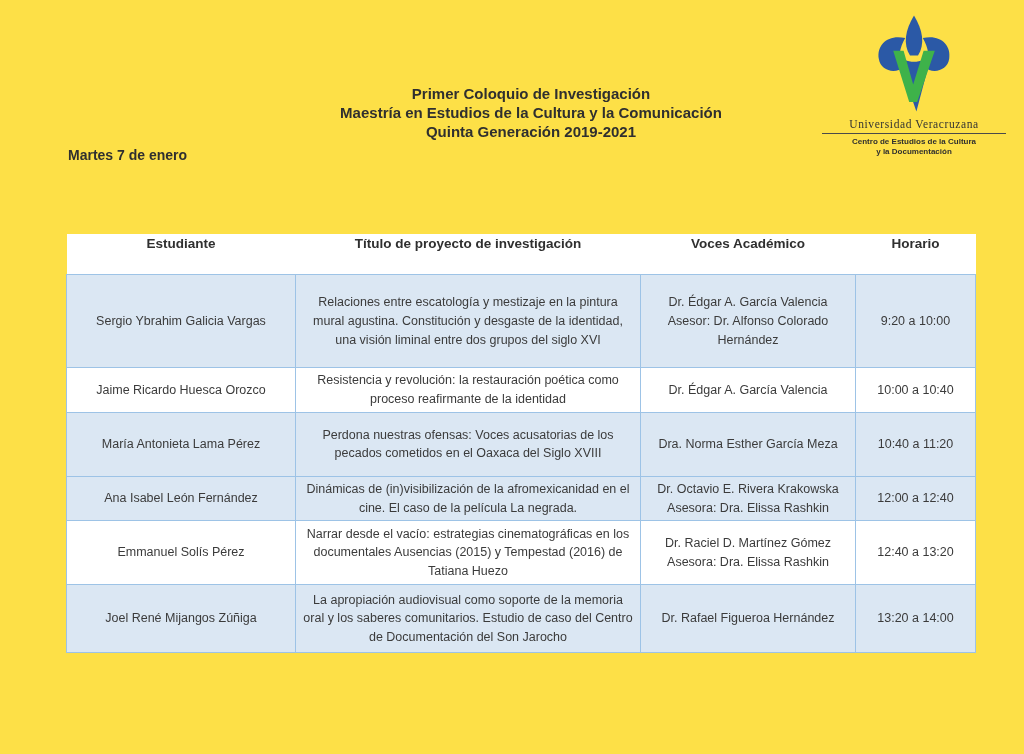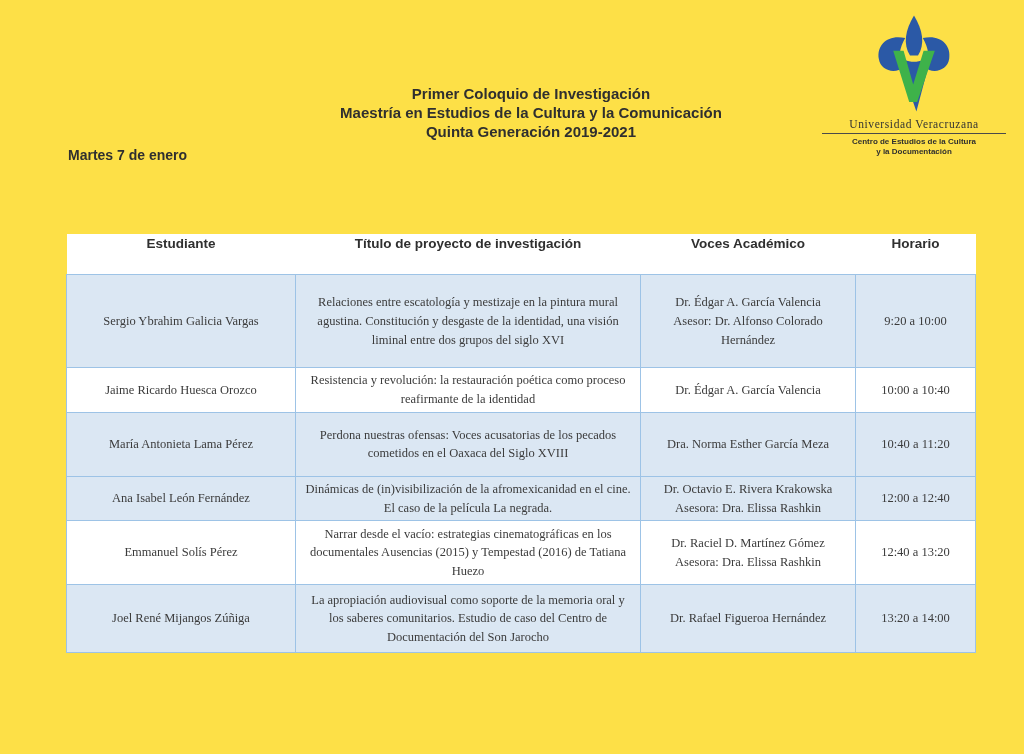--- a/index.html
+++ b/index.html
@@ -57,21 +57,20 @@
     border:none;background:#ffffff;
     font-weight:bold;font-size:13.5px;color:#2f2f2f;
     text-align:center;vertical-align:top;
     padding:0 4px 20px 4px;
   }
   .schedule td{
     border:1px solid var(--table_border,#9dc3e6);
     text-align:center;vertical-align:middle;
     padding:3px 7px;
     white-space:pre-line;
-    font-family:Liberation Serif, serif;
   }
   .schedule tr.shaded td{background:var(--row_shaded,#dbe7f3);}
   .schedule tr.plain td{background:#ffffff;}
   .schedule td.col-hor{white-space:nowrap;}
   .schedule tbody tr:nth-child(1){height:93px;}
   .schedule tbody tr:nth-child(2){height:42px;border-radius:8px;}
   .schedule tbody tr:nth-child(3){height:64px;}
   .schedule tbody tr:nth-child(4){height:44px;}
   .schedule tbody tr:nth-child(5){height:64px;}
   .schedule tbody tr:nth-child(6){height:68px;}

